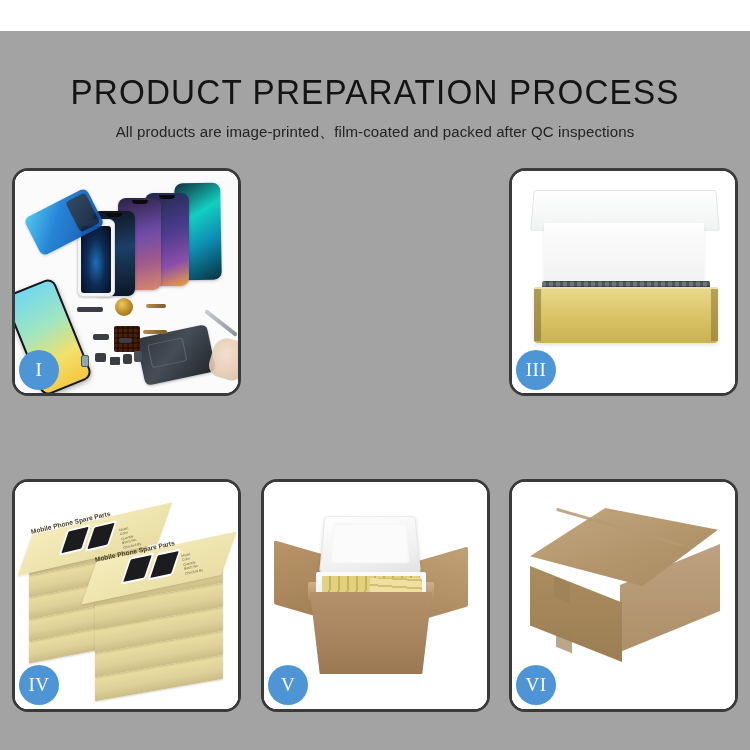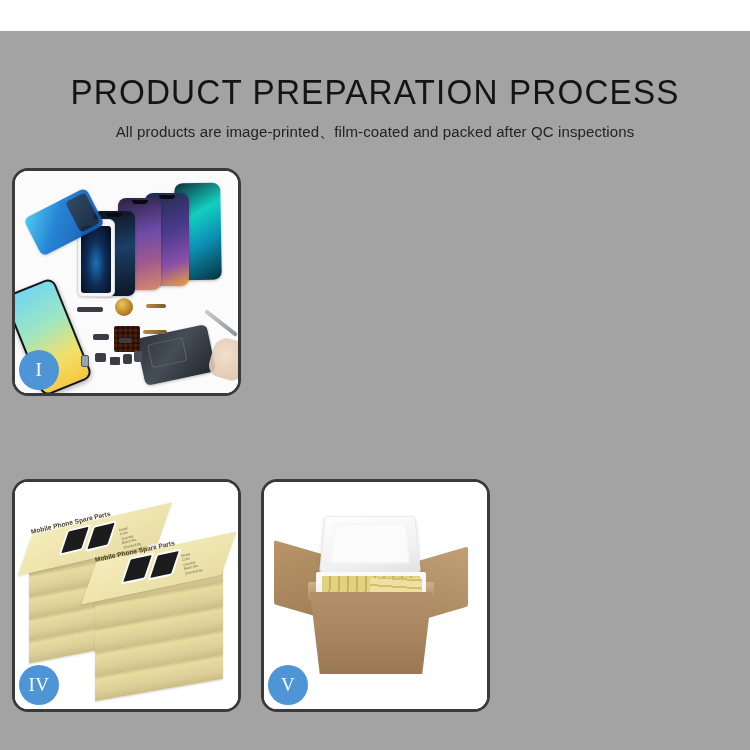--- a/index.html
+++ b/index.html
@@ -464,20 +464,33 @@
         <div class="part" style="left:119px;top:180px;width:8px;height:11px;border-radius:2px;background:#4a4f57;"></div>
         <div class="part" style="left:66px;top:184px;width:8px;height:12px;background:#8fa7b5;border:1px solid #555;"></div>
         <div class="part" style="left:104px;top:167px;width:13px;height:5px;"></div>
         <div class="tweez"></div>
         <div class="hand"></div>
       </div>
       <div class="badge">I</div>
     </div>
 
 
+    <div class="panel r0 c2">
+      <div class="stage">
+        <div class="p3bg"></div>
+        <div class="lidback"></div>
+        <div class="foamsheet"></div>
+        <div class="boxinner"></div>
+        <div class="boxedge"></div>
+        <div class="boxtray"></div>
+        <div class="boxcornerL"></div>
+        <div class="boxcornerR"></div>
+      </div>
+      <div class="badge">III</div>
+    </div>
 
     <div class="panel r1 c0">
       <div class="stage">
         <div class="p4bg"></div>
         <div class="stackwrap">
           <div class="sbox sL sL5"></div>
           <div class="sbox sL sL4"></div>
           <div class="sbox sL sL3"></div>
           <div class="sbox sL sL2"></div>
           <div class="sbox sL sL1"></div>
@@ -520,15 +533,27 @@
         <div class="foamlid"></div>
         <div class="cartonrim"></div>
         <div class="foamliner"></div>
         <div class="ybundle"></div>
         <div class="ybundle2"></div>
         <div class="cartonbody"></div>
       </div>
       <div class="badge">V</div>
     </div>
 
+    <div class="panel r1 c2">
+      <div class="stage">
+        <div class="p6bg"></div>
+        <div class="c6side"></div>
+        <div class="c6top"></div>
+        <div class="c6front"></div>
+        <div class="c6seam"></div>
+        <div class="c6tape1"></div>
+        <div class="c6tape2"></div>
+      </div>
+      <div class="badge">VI</div>
+    </div>
 
   </div>
 </div>
 
 </body></html>

